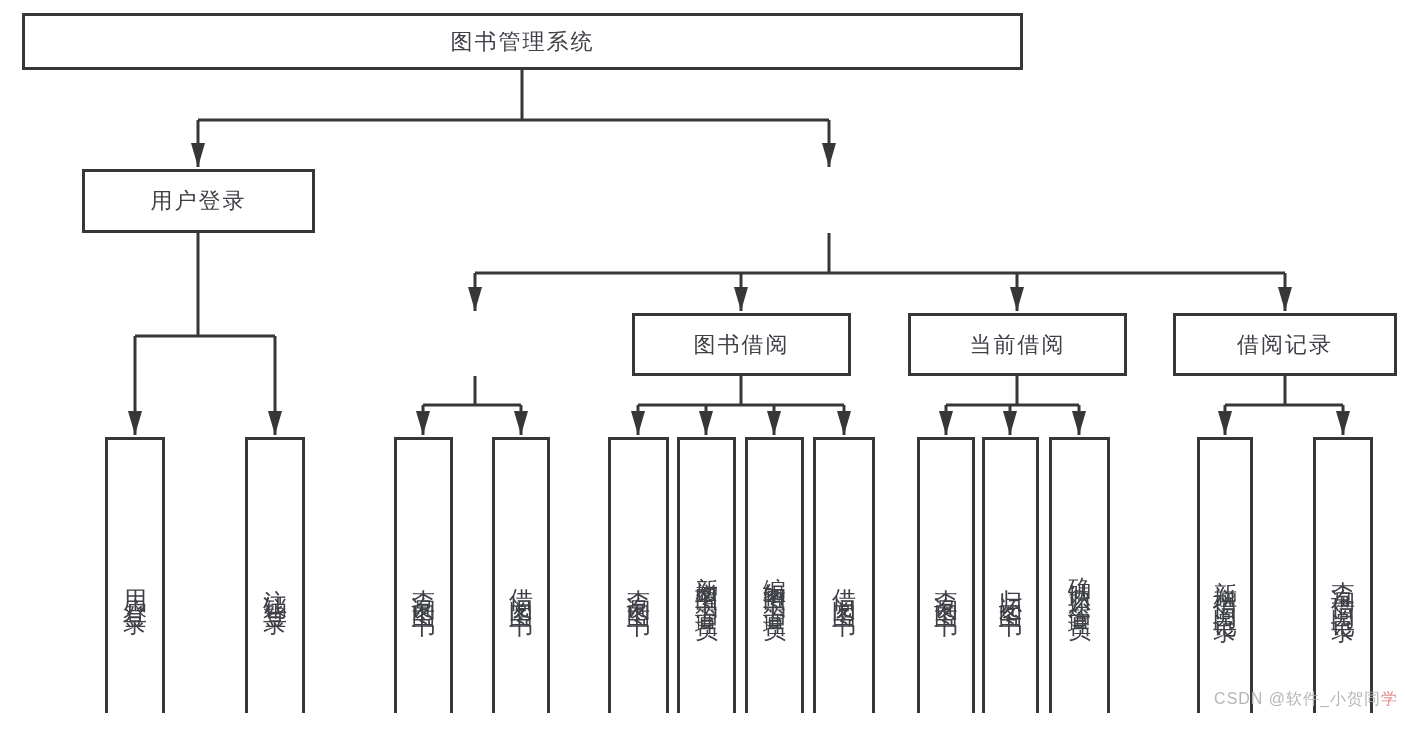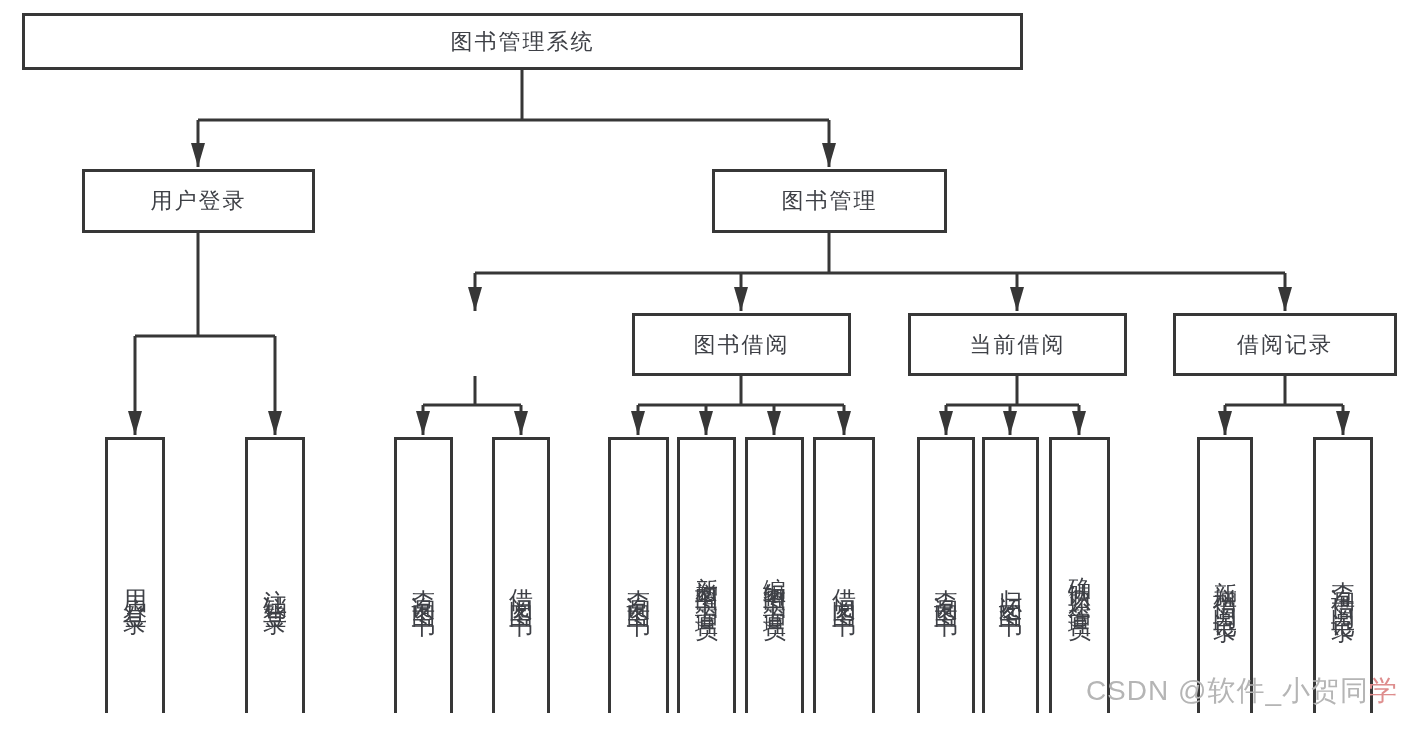--- a/index.html
+++ b/index.html
@@ -27,21 +27,21 @@
     writing-mode:vertical-rl;
     font-size:24px;
     letter-spacing:8px;
     line-height:1;
   }
   .v.long{font-size:23px;letter-spacing:6px;}
   .watermark{
     position:absolute;
     right:7px;bottom:3px;
     z-index:3;
-    font-size:28px;
+    font-size:16px;
     letter-spacing:1px;
     color:#b5b5b5;
     white-space:nowrap;
   }
   .watermark .accent{color:#de8d8d;}
 </style>
 </head>
 <body>
 
 <div class="canvas">
@@ -85,21 +85,20 @@
 
       <path d="M1285,376 V405 M1225,405 H1343"></path>
       <line x1="1225" y1="405" x2="1225" y2="435" marker-end="url(#arw)"></line>
       <line x1="1343" y1="405" x2="1343" y2="435" marker-end="url(#arw)"></line>
     </g>
   </svg>
 
   <div class="box h" style="left:22px;top:13px;width:1001px;height:57px">图书管理系统</div>
 
   <div class="box h" style="left:82px;top:169px;width:233px;height:64px">用户登录</div>
-  <div class="box h" style="left:712px;top:169px;width:235px;height:64px">图书管理</div>
 
   <div class="box h" style="left:632px;top:313px;width:219px;height:63px">图书借阅</div>
   <div class="box h" style="left:908px;top:313px;width:219px;height:63px">当前借阅</div>
   <div class="box h" style="left:1173px;top:313px;width:224px;height:63px">借阅记录</div>
 
   <div class="box v" style="left:105px;top:437px;width:60px;height:298px">用户登录</div>
   <div class="box v" style="left:245px;top:437px;width:60px;height:298px">注销登录</div>
 
   <div class="box v" style="left:394px;top:437px;width:59px;height:298px">查询图书</div>
   <div class="box v" style="left:492px;top:437px;width:58px;height:298px">借阅图书</div>

